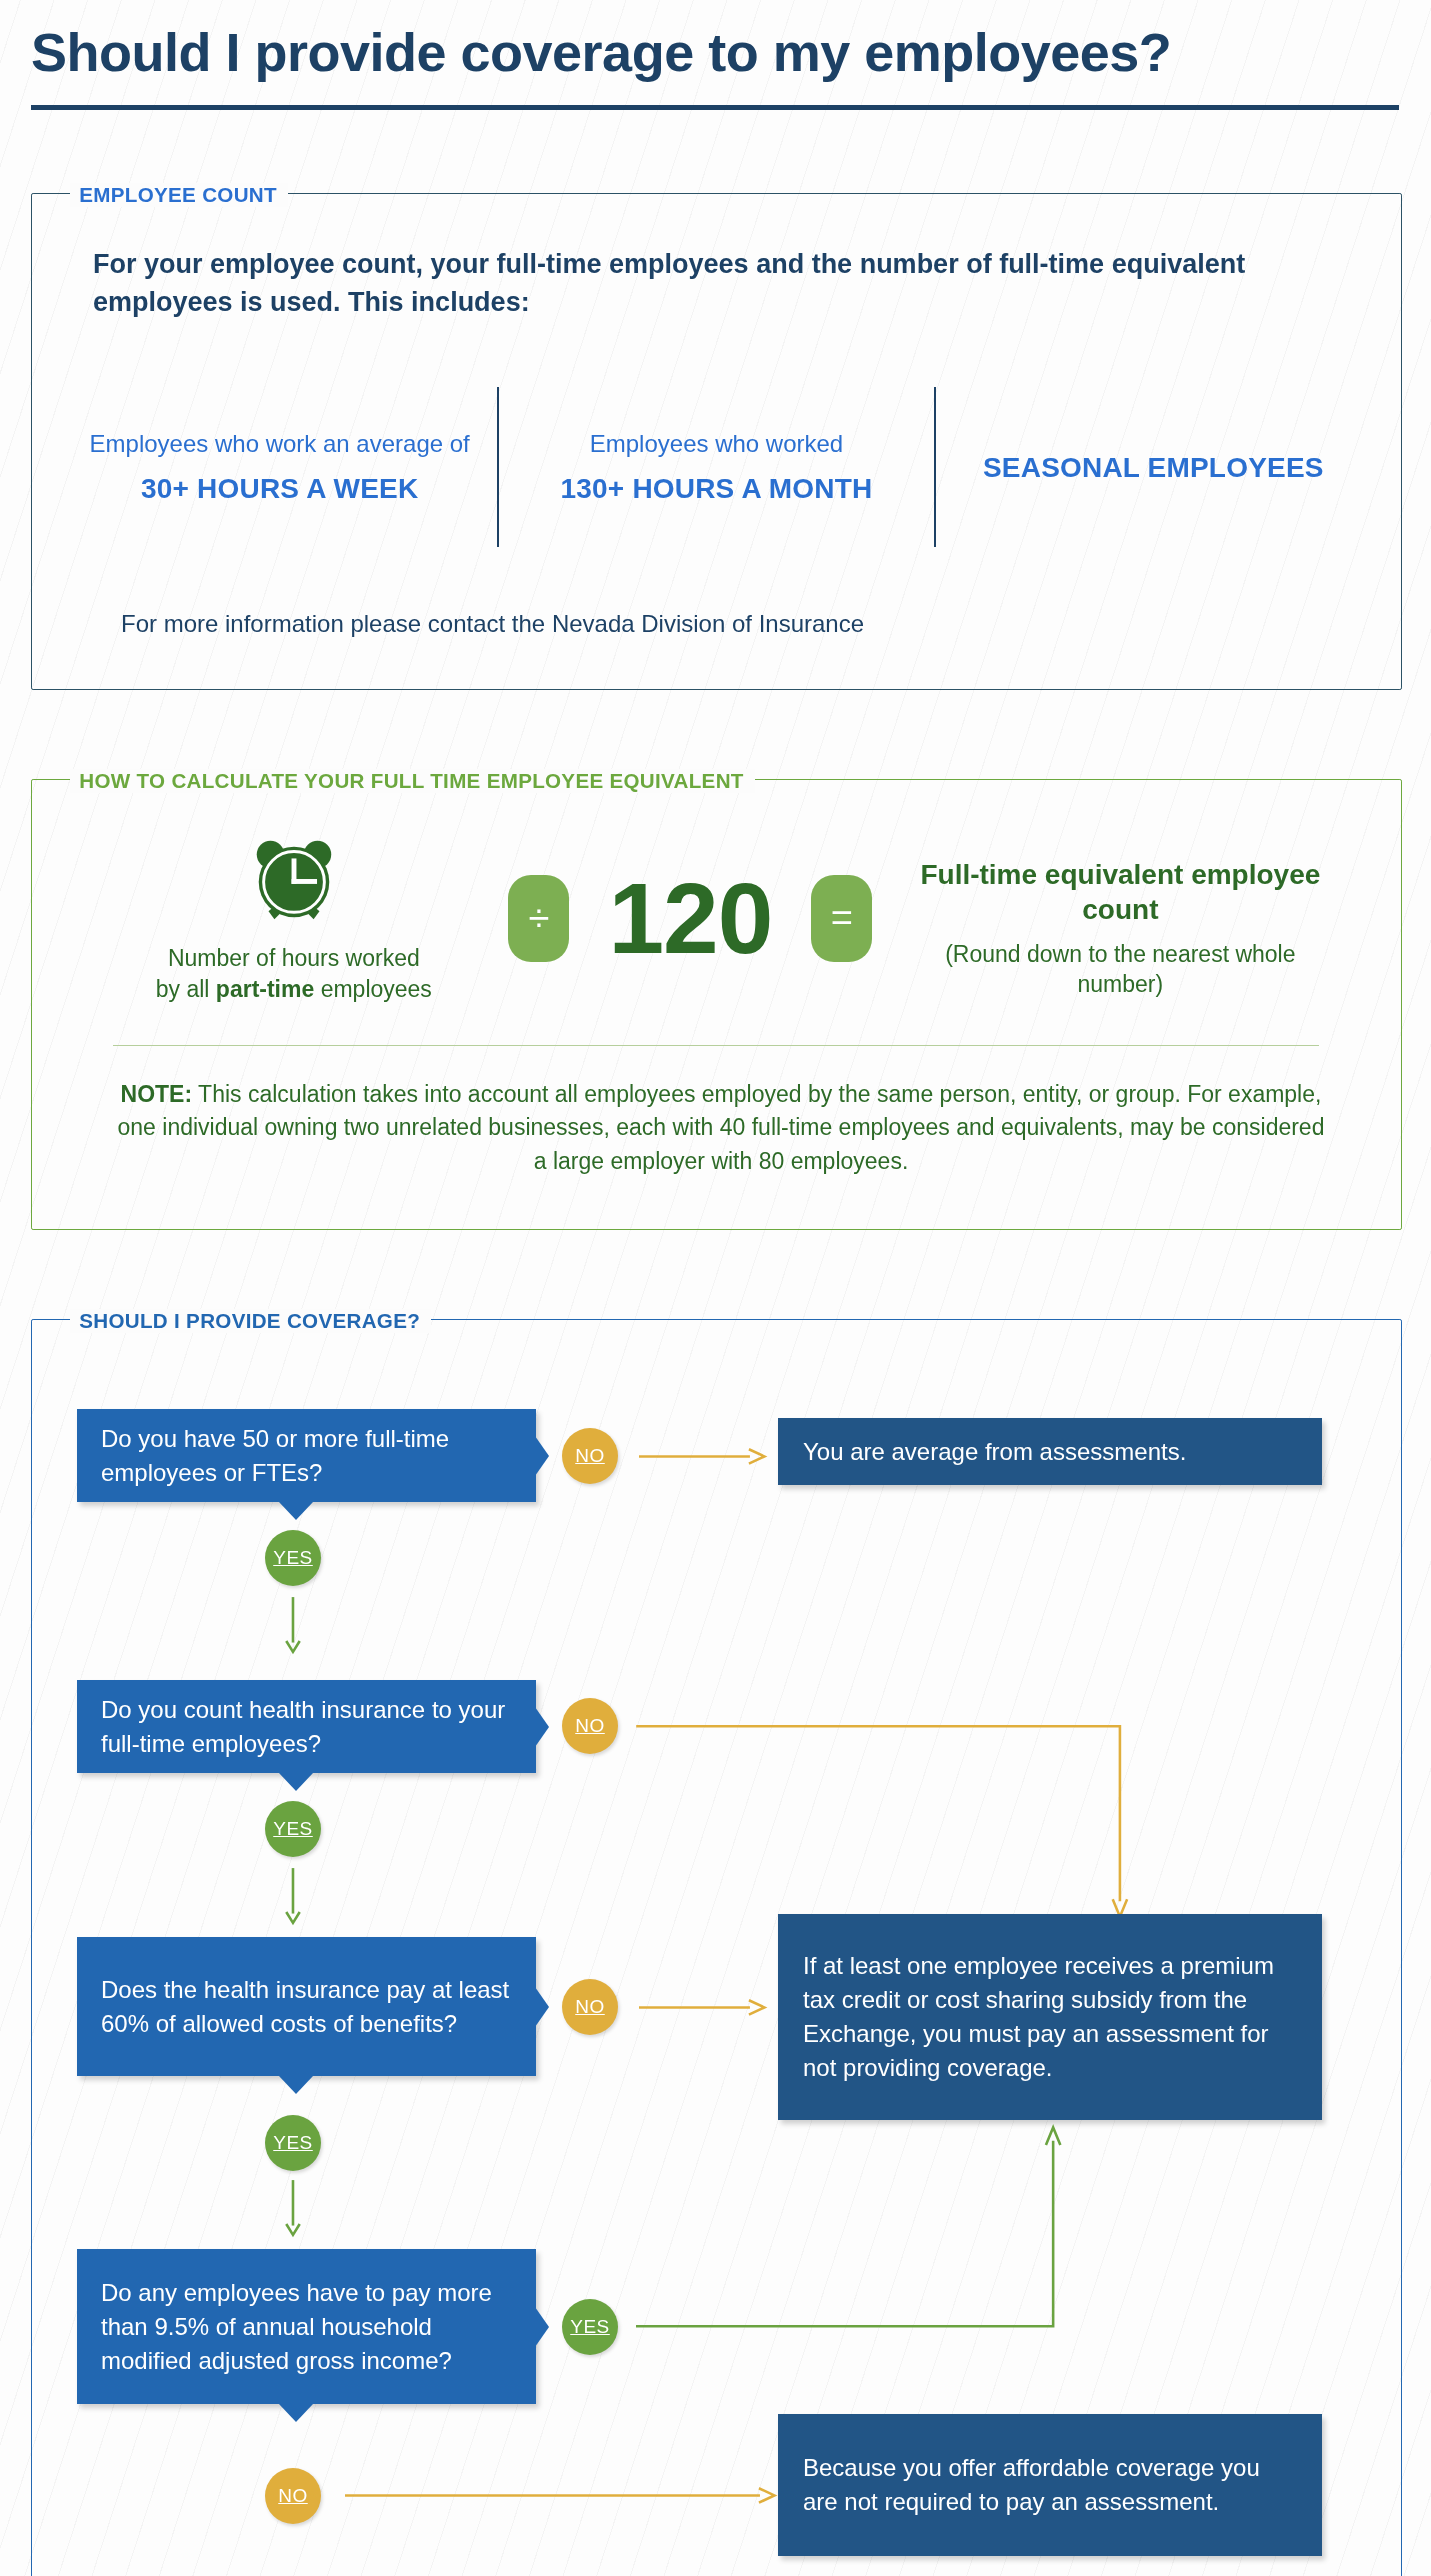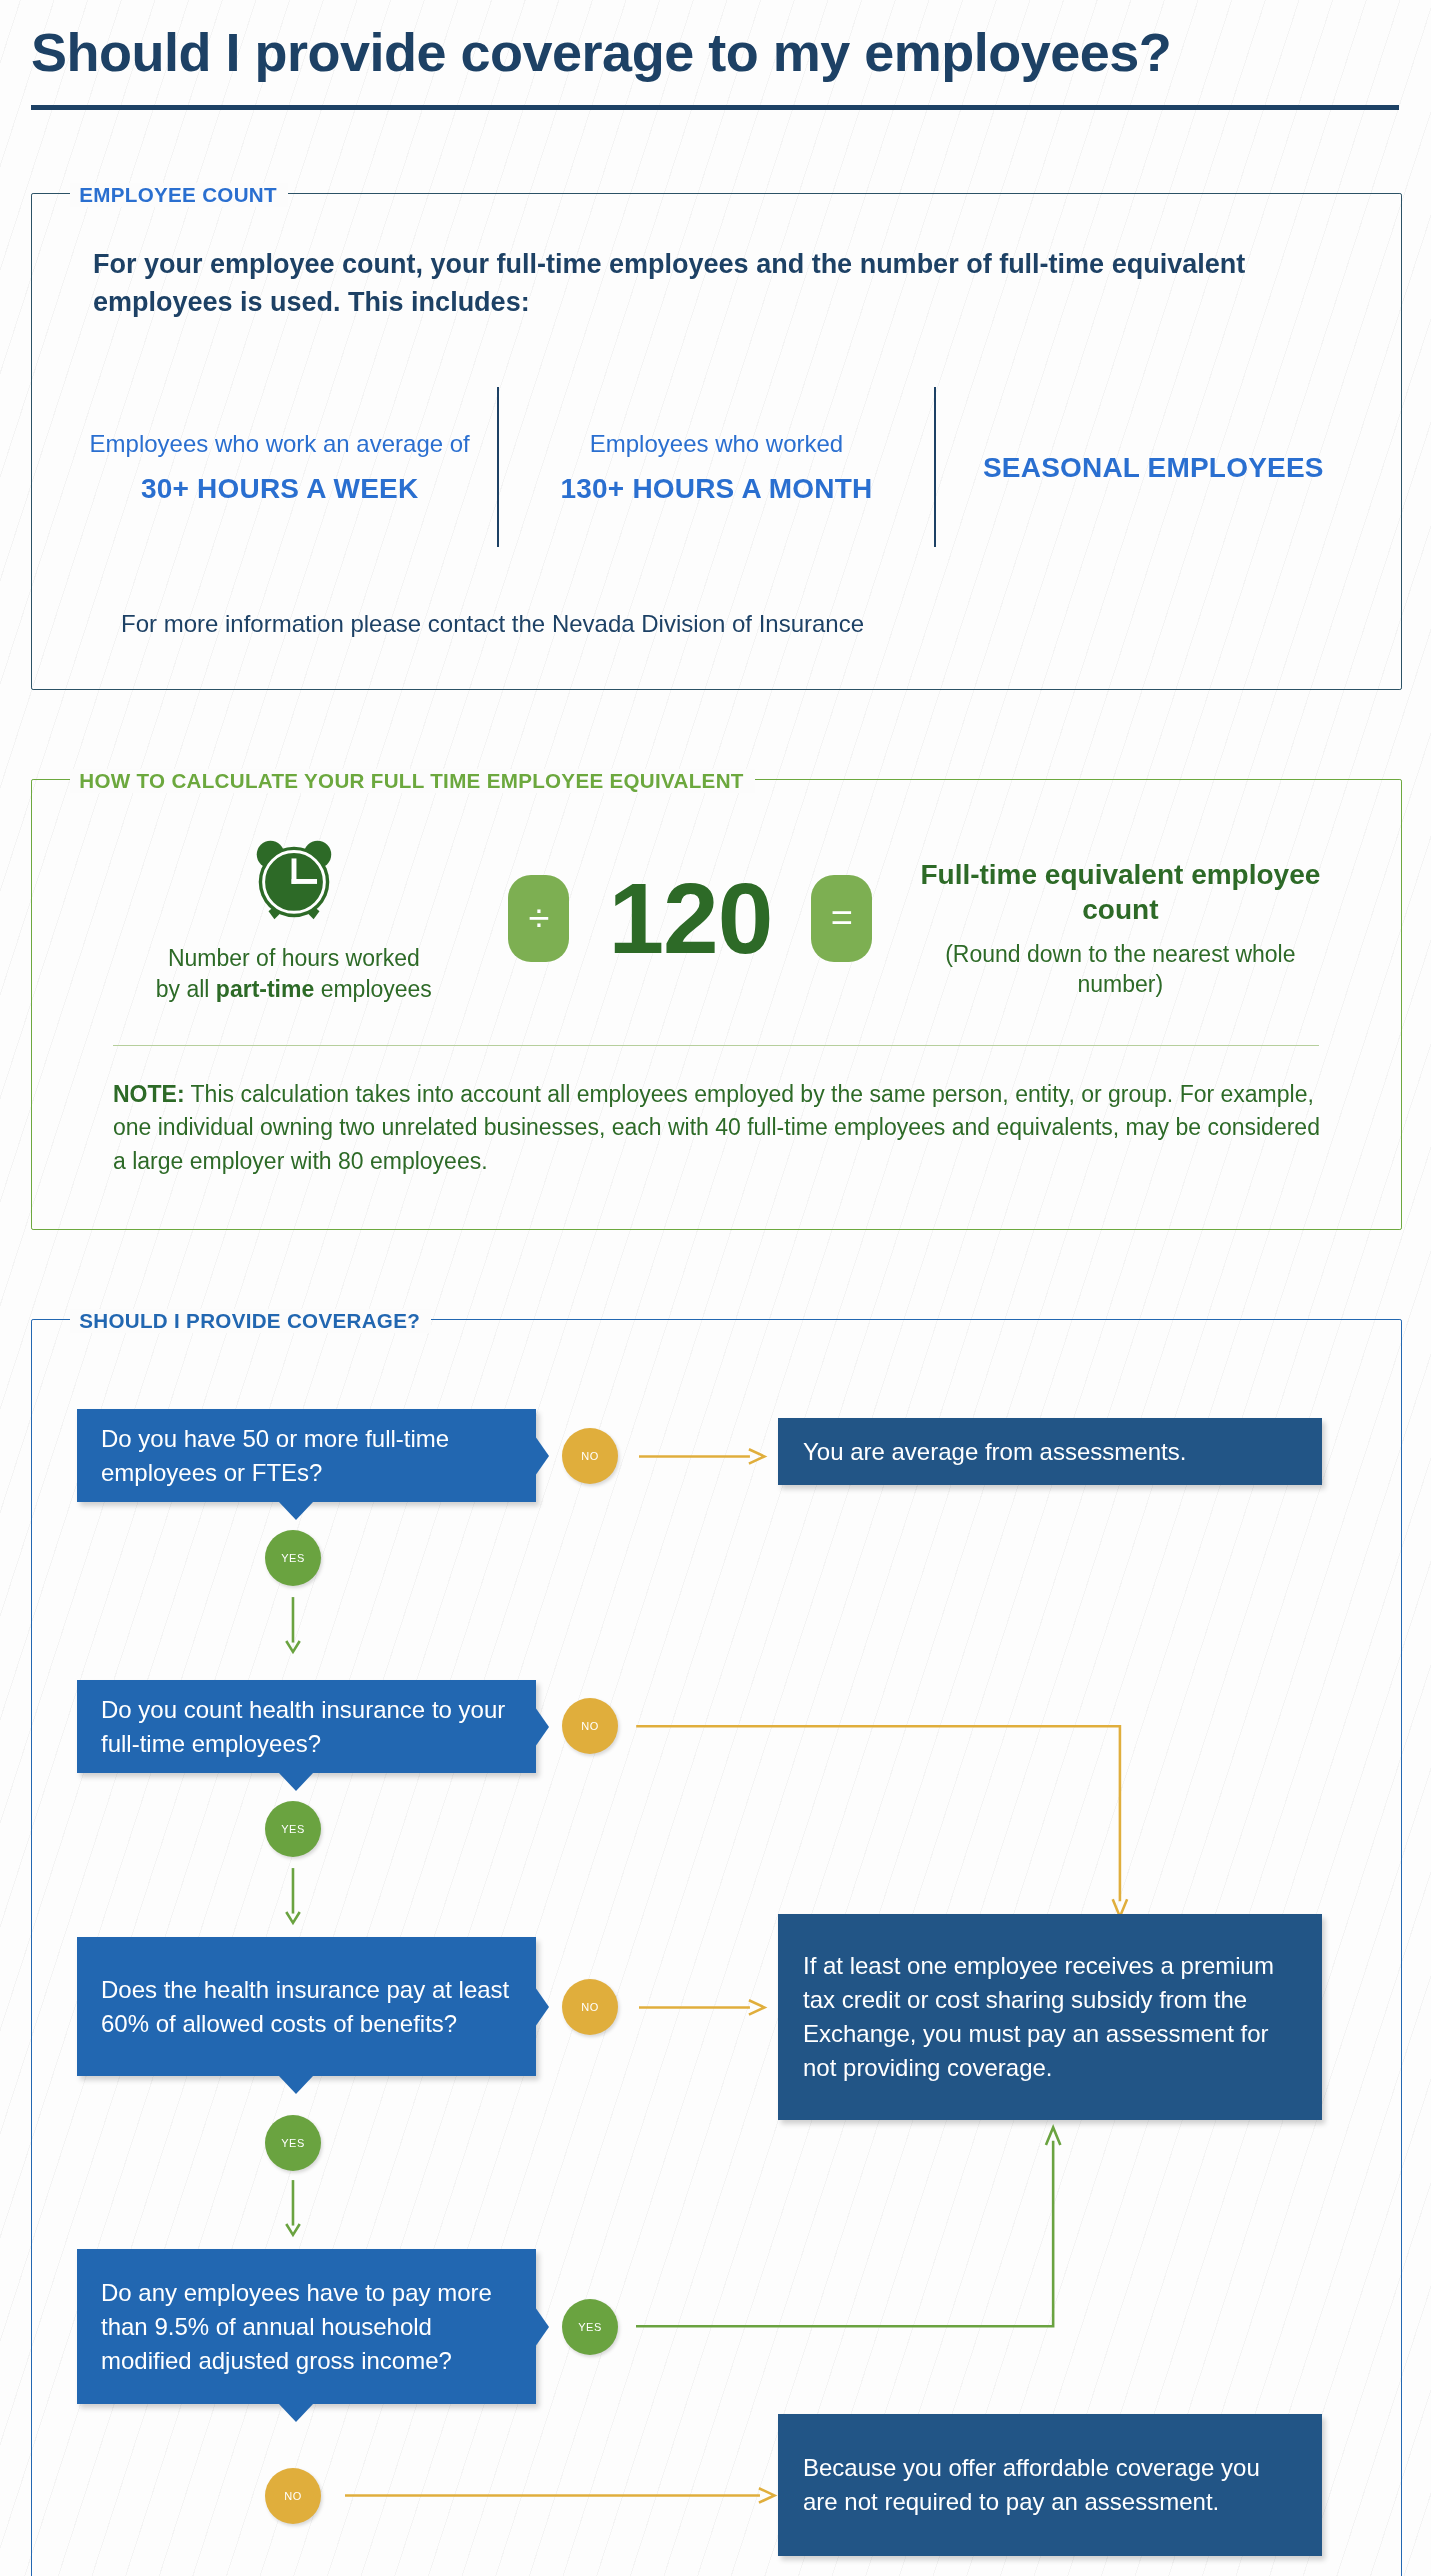--- a/index.html
+++ b/index.html
@@ -195,20 +195,21 @@
     background: #b6cf9c;
   }
   .fte-note {
     position: absolute;
     left: 82px;
     top: 309px;
     width: 1216px;
     font-size: 23px;
     line-height: 1.45;
     color: #2d6a27;
+    text-align: center;
   }
   .fte-note b { font-weight: bold; }
 
   
   #panel-flow { left: 31px; top: 1309px; width: 1371px; height: 1350px; }
   .flow-canvas { position: absolute; left: 0; top: 10.3px; width: 1371px; height: 1340px; }
 
   .dec-box {
     position: absolute;
     background: #2267b1;
@@ -257,27 +258,28 @@
     align-items: center;
     box-shadow: 3.1px 3.6px 5.2px rgba(0,0,0,0.18);
   }
 
   .badge {
     position: absolute;
     width: 56px;
     height: 56px;
     border-radius: 50%;
     color: #ffffff;
-    font-size: 11px;
+    font-size: 19px;
     font-weight: normal;
     display: flex;
     align-items: center;
     justify-content: center;
     letter-spacing: 0.5px;
     box-shadow: 1.5px 2.1px 3.6px rgba(0,0,0,0.15);
+    text-decoration: underline;
   }
   .badge-no  { background: #e0ae3c; }
   .badge-yes { background: #6aa340; }
 
   .conn { position: absolute; }
   .conn svg { display: block; overflow: visible; }
 </style>
 </head>
 <body>
 

